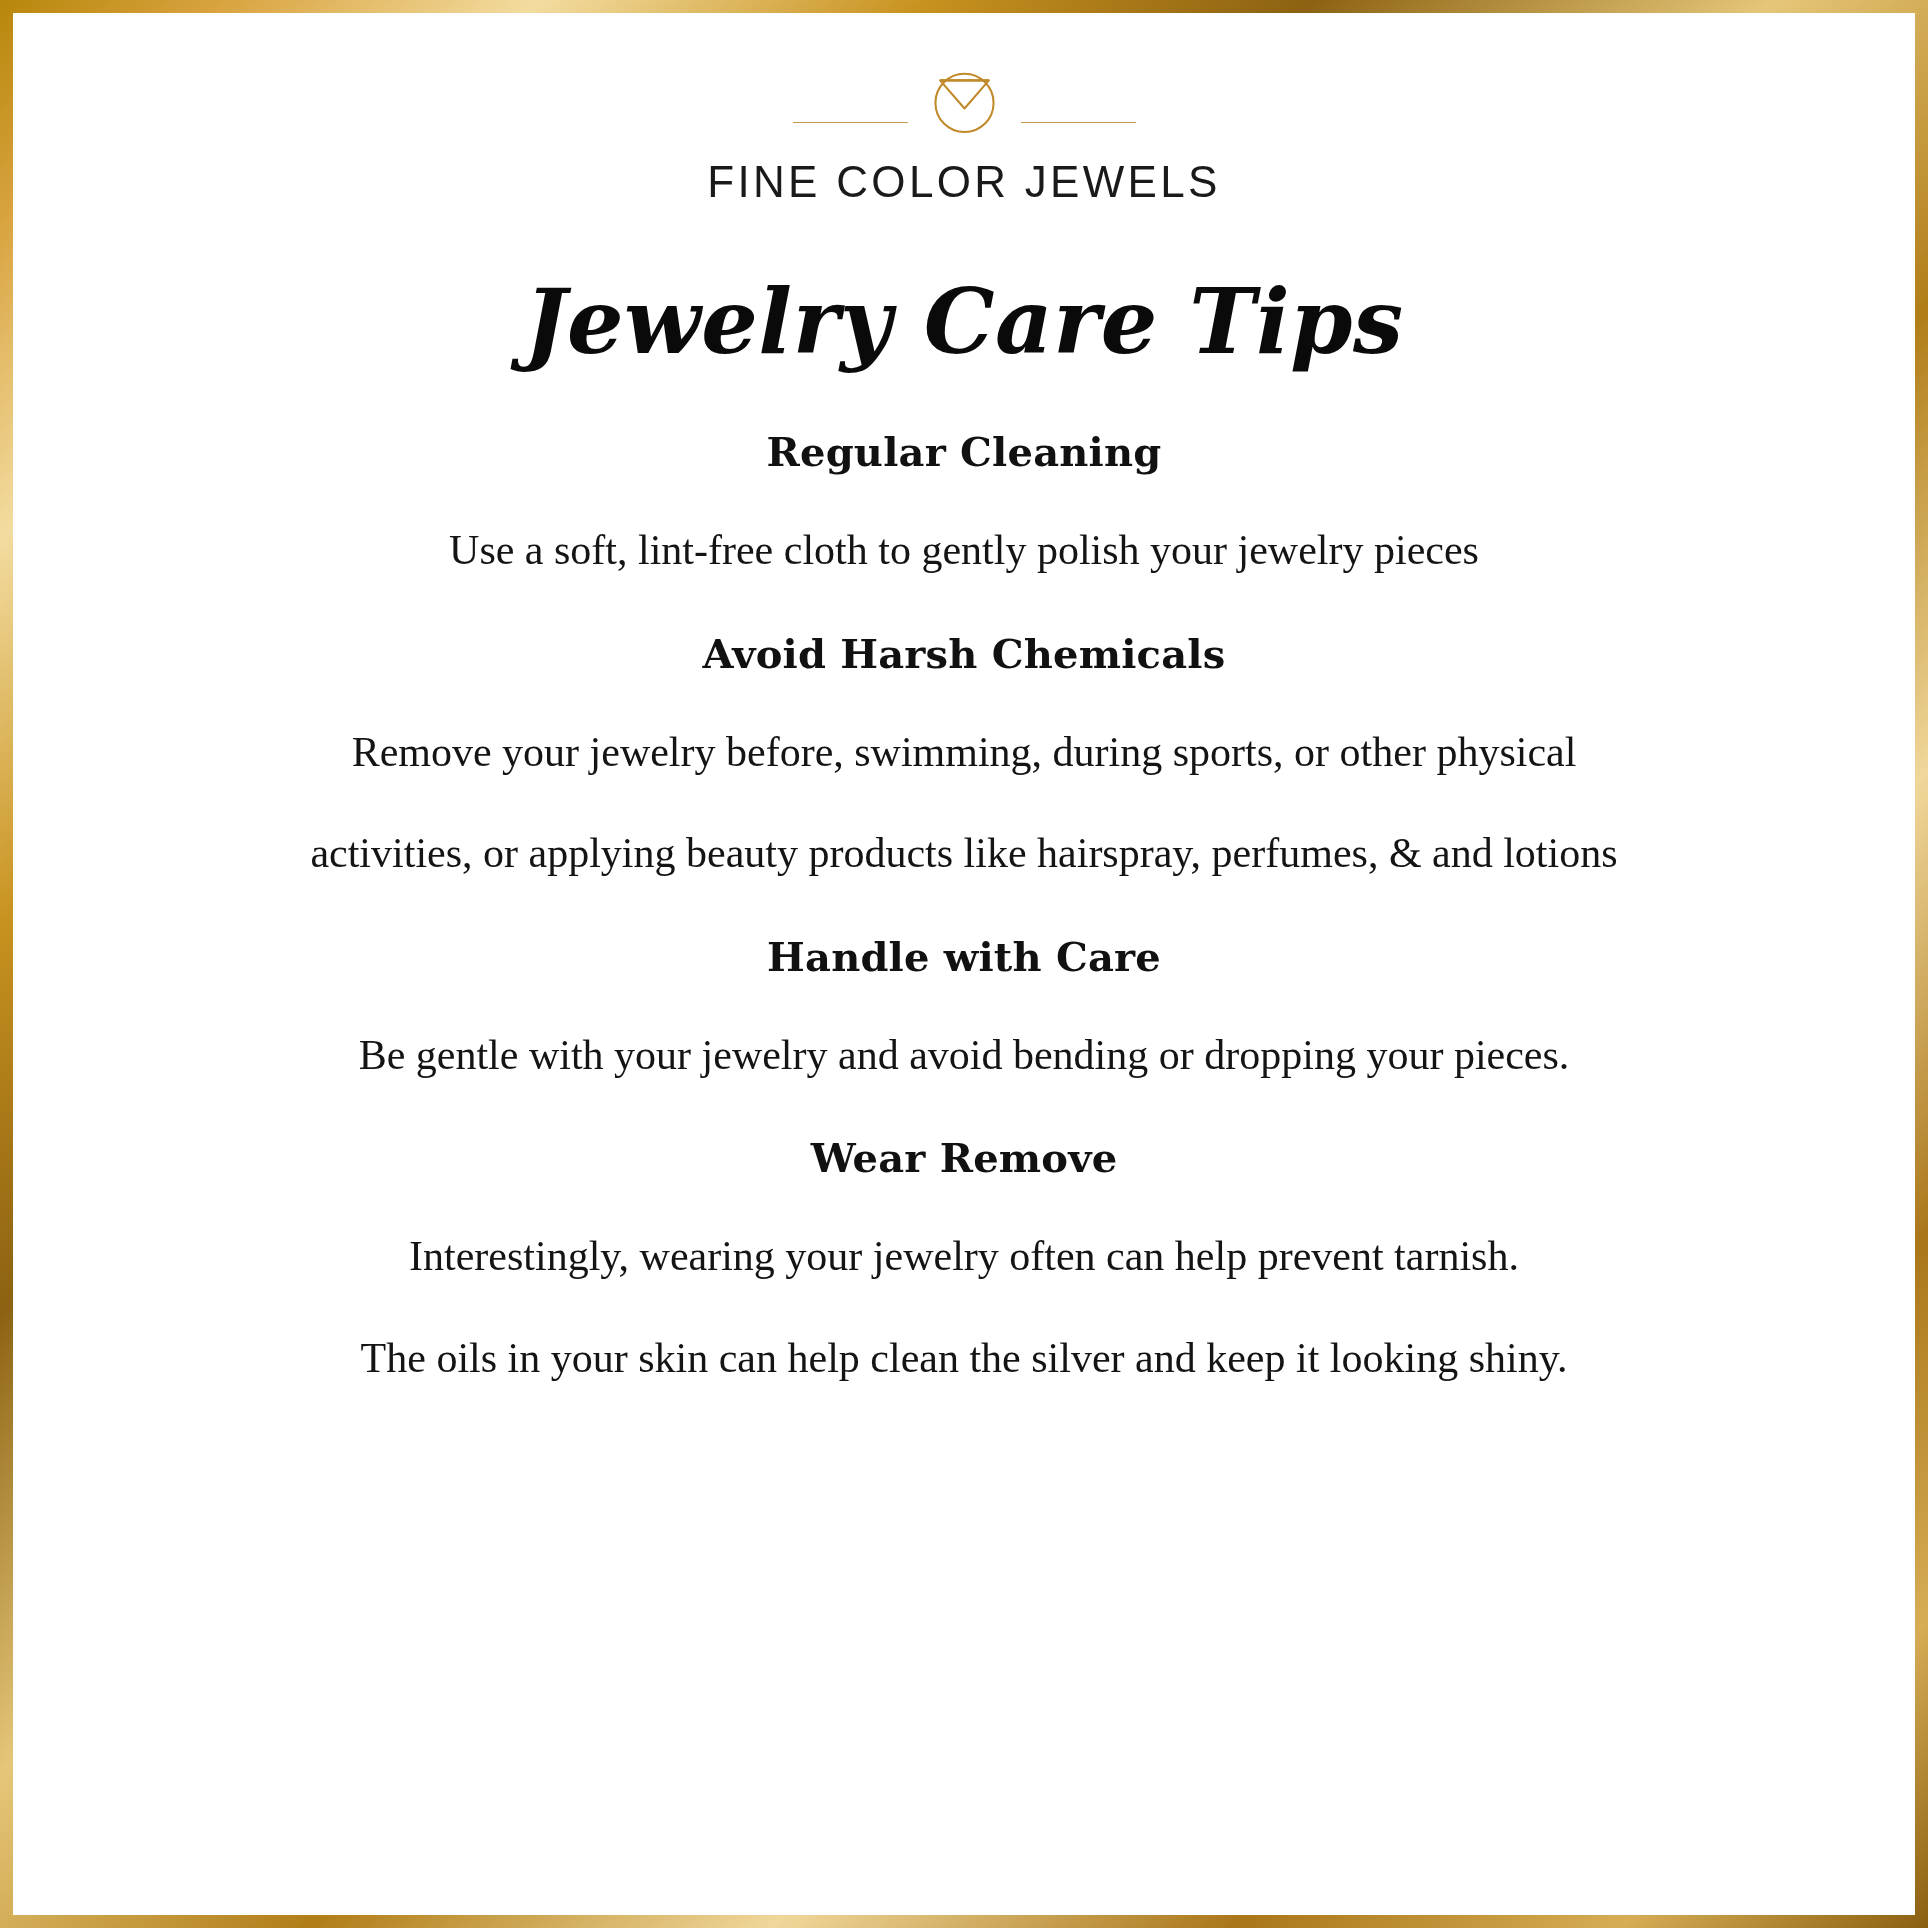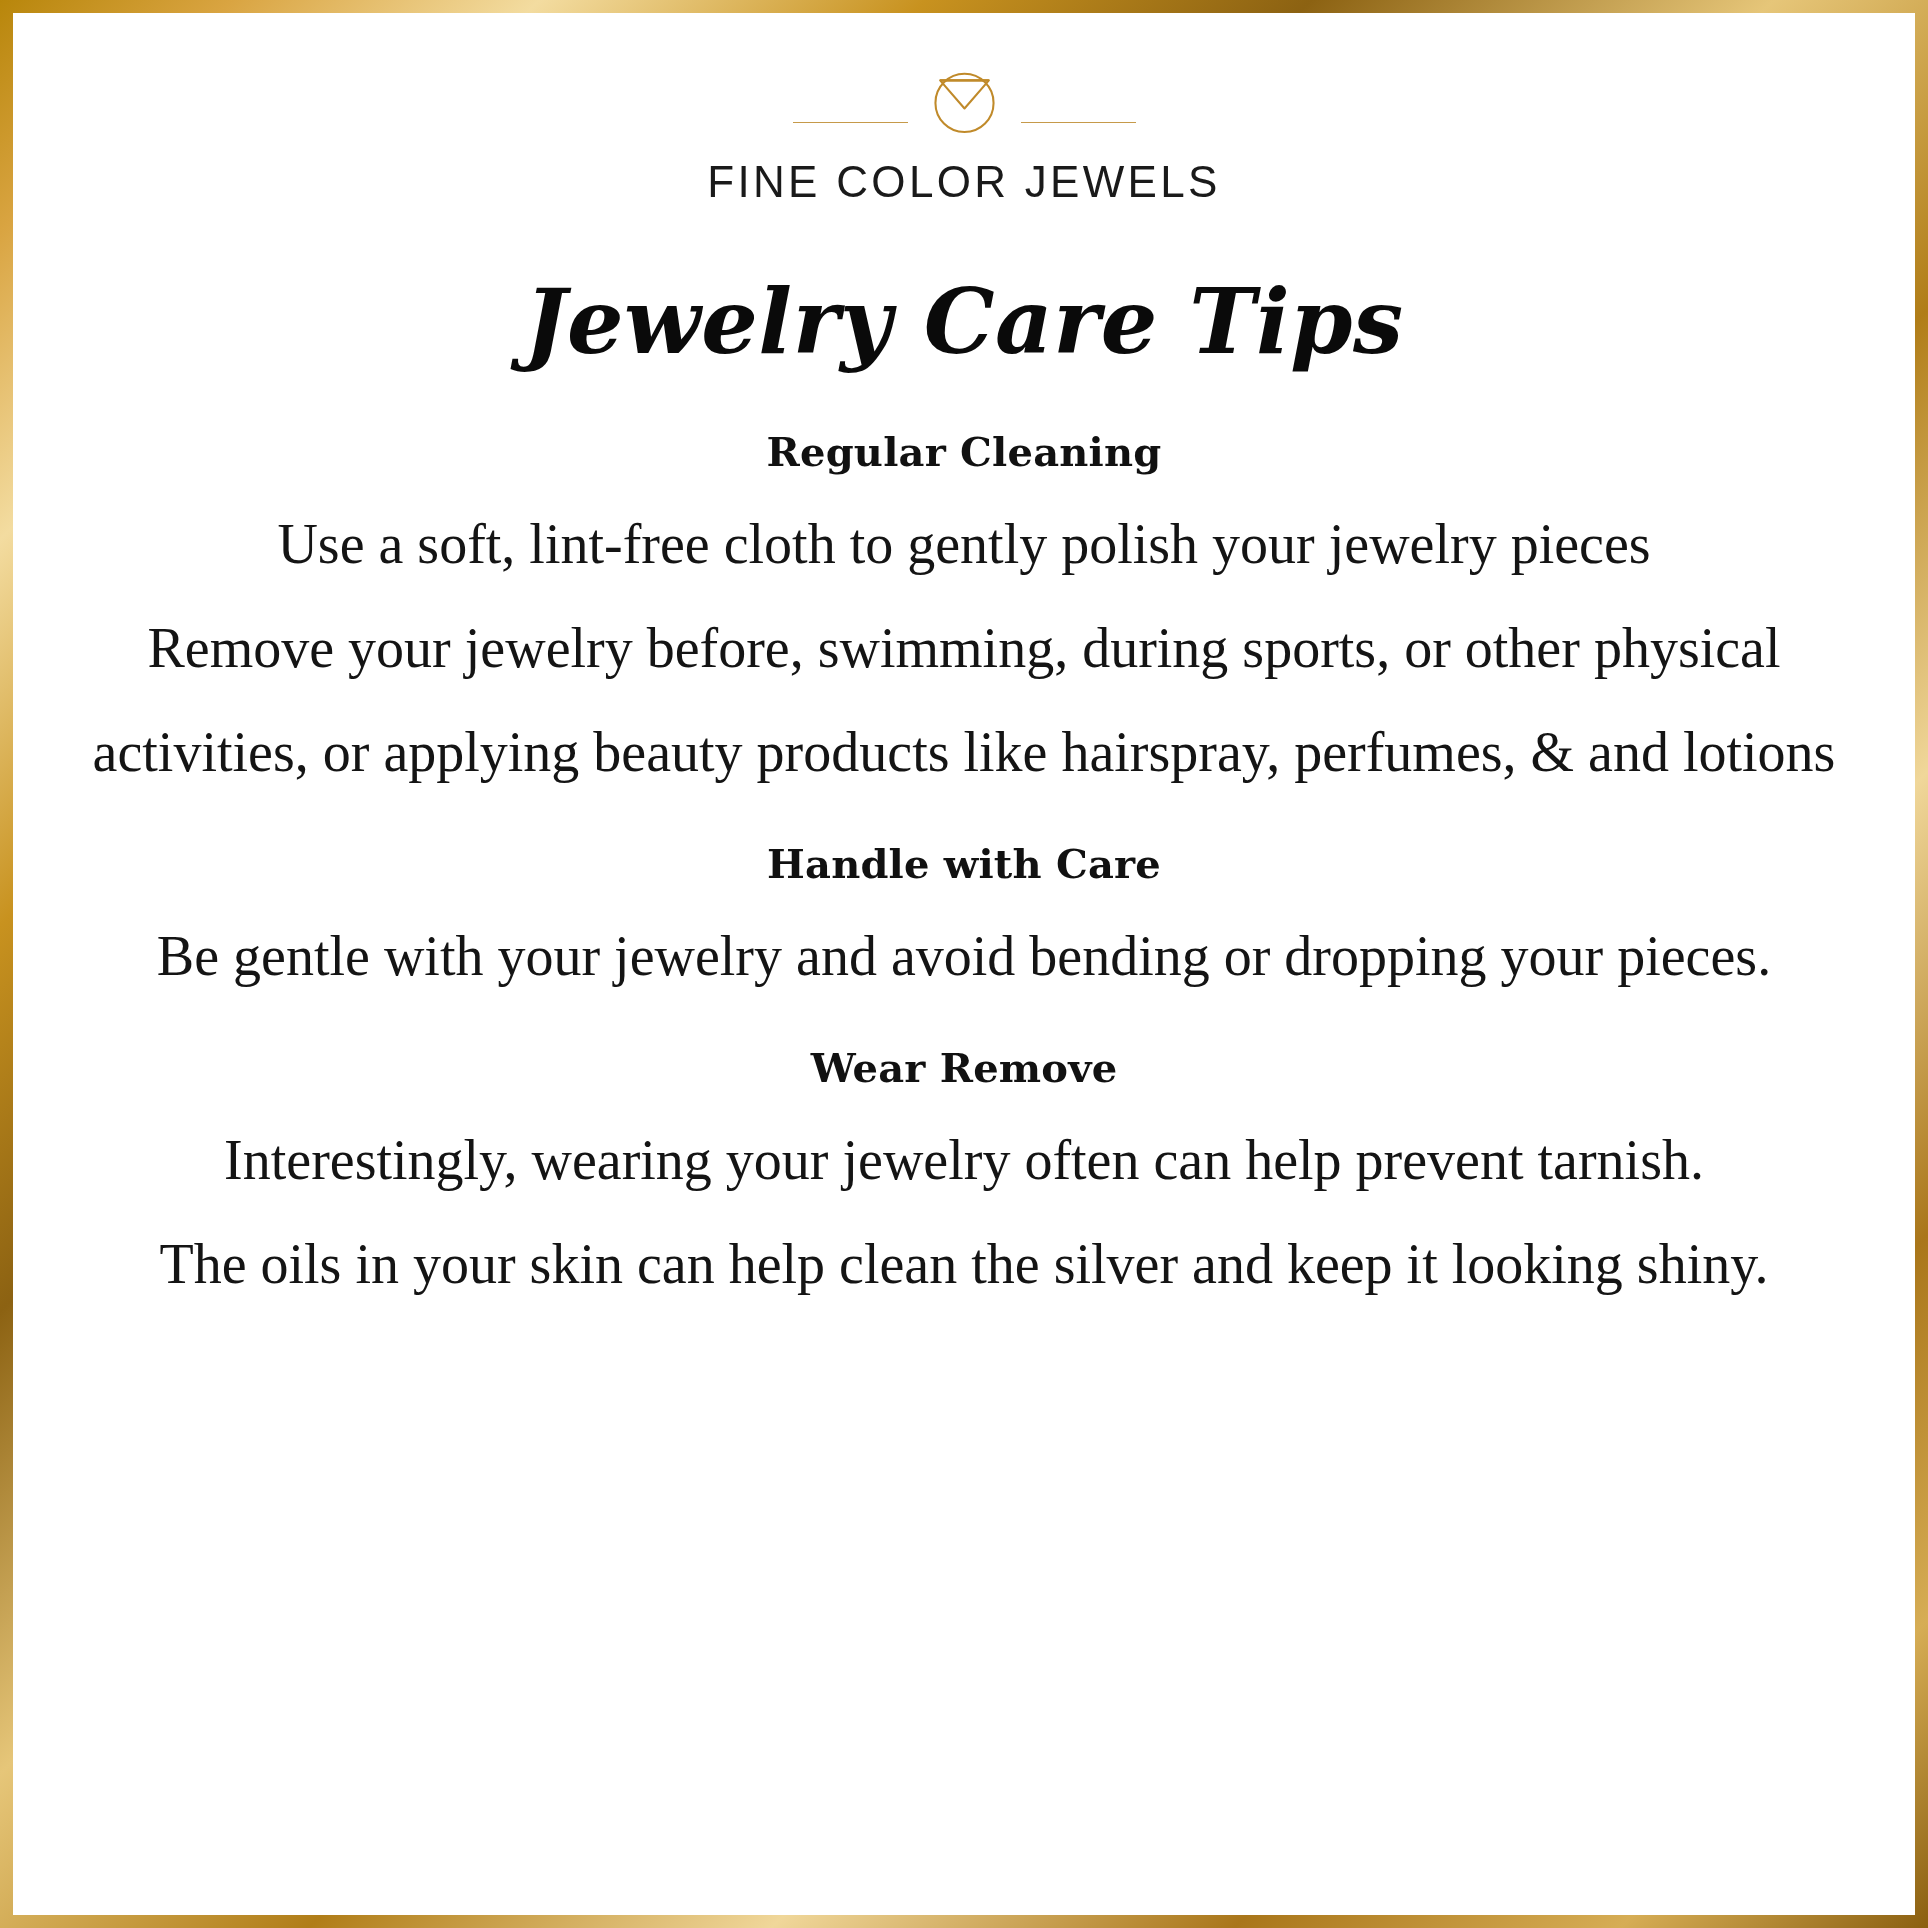--- a/index.html
+++ b/index.html
@@ -119,23 +119,23 @@
   .section-heading {
     font-family: "DejaVu Serif", serif;
     font-weight: 700;
     font-size: 40px;
     color: #111111;
     margin: 53px 0 0 0;
     letter-spacing: 0.2px;
   }
   .section-line {
     font-family: "Liberation Serif", serif;
-    font-size: 56px;
+    font-size: 42px;
     color: #141414;
-    margin: 34px 0 0 0;
+    margin: 49px 0 0 0;
     line-height: 1.25;
   }
   .section:first-child .section-heading {
     margin-top: 16px;
   }
 </style>
 </head>
 <body>
 
 <div class="page">
@@ -164,20 +164,21 @@
     <h1 class="title">Jewelry Care Tips</h1>
 
     <div class="sections">
 
       <div class="section">
         <h2 class="section-heading">Regular Cleaning</h2>
         <p class="section-line">Use a soft, lint-free cloth to gently polish your jewelry pieces</p>
       </div>
 
       <div class="section">
+        <h2 class="section-heading">Avoid Harsh Chemicals</h2>
         <p class="section-line">Remove your jewelry before, swimming, during sports, or other physical</p>
         <p class="section-line">activities,  or applying beauty products like hairspray, perfumes, &amp; and lotions</p>
       </div>
 
 
       <div class="section">
         <h2 class="section-heading">Handle with Care</h2>
         <p class="section-line">Be gentle with your jewelry and avoid bending or dropping your pieces.</p>
       </div>
 

